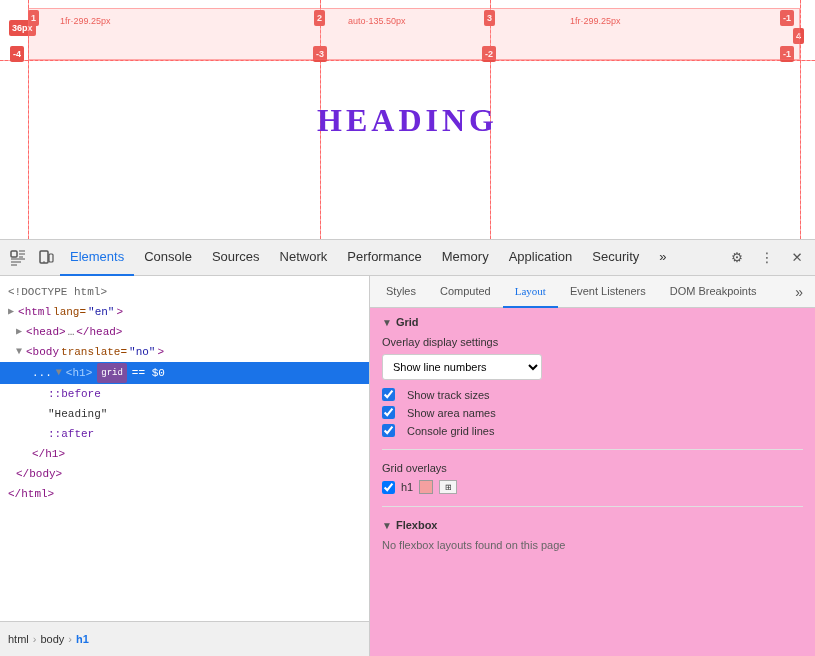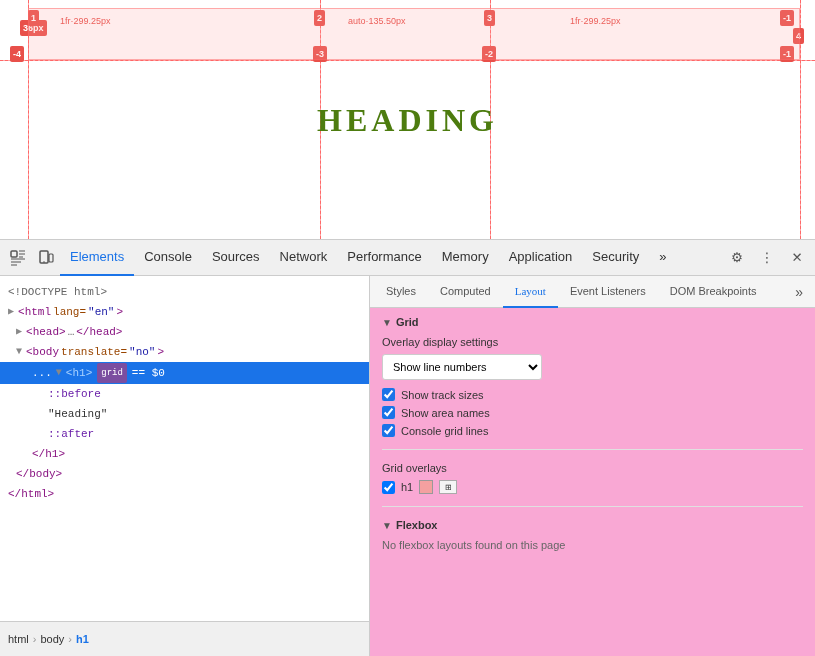--- a/index.html
+++ b/index.html
@@ -55,21 +55,21 @@
 
     .heading-text {
       position: absolute;
       top: 50%;
       left: 50%;
       transform: translate(-50%, -50%);
       font-size: 32px;
       font-weight: bold;
       font-family: serif;
       letter-spacing: 4px;
-      color: #4d7c0f;
+      color: #6d28d9;
       text-transform: uppercase;
     }
 
     
     #devtools {
       width: 100%;
       height: 416px;
       background: #f5f5f5;
       display: flex;
       flex-direction: column;
@@ -276,21 +276,21 @@
       margin-bottom: 8px;
     }
 
     select.dropdown-select {
       width: 160px;
     }
 
     .checkbox-row {
       display: flex;
       align-items: center;
-      gap: 6px;
+      gap: 12px;
       margin: 5px 0;
       font-size: 11px;
       color: #333;
     }
     .checkbox-row input[type="checkbox"] {
       width: 13px;
       height: 13px;
       accent-color: #1a73e8;
     }
 
@@ -351,21 +351,21 @@
 
 <div id="preview-area">
 
   <div class="grid-line-v" style="left: 28px;"></div>
   <div class="grid-line-v" style="left: 320px; border-left: 1px dashed rgba(255,80,80,0.7);"></div>
   <div class="grid-line-v" style="left: 490px; border-left: 1px dashed rgba(255,80,80,0.7);"></div>
   <div class="grid-line-v" style="left: 800px;"></div>
 
   <div class="grid-line-h" style="top: 60px;"></div>
 
-  <div class="grid-badge" style="left: 20px; top: 20px; font-size: 9px;">36px</div>
+  <div class="grid-badge" style="left: 9px; top: 20px; font-size: 9px;">36px</div>
 
   <div style="position:absolute; left: 60px; top: 16px; font-size:9px; color:#e8504a; background:rgba(255,255,255,0.8);">1fr·299.25px</div>
   <div style="position:absolute; left: 348px; top: 16px; font-size:9px; color:#e8504a; background:rgba(255,255,255,0.8);">auto·135.50px</div>
   <div style="position:absolute; left: 570px; top: 16px; font-size:9px; color:#e8504a; background:rgba(255,255,255,0.8);">1fr·299.25px</div>
 
   <div class="grid-badge" style="left: 28px; top: 10px;">1</div>
   <div class="grid-badge" style="left: 314px; top: 10px;">2</div>
   <div class="grid-badge" style="left: 484px; top: 10px;">3</div>
   <div class="grid-badge" style="left: 780px; top: 10px;">-1</div>
   <div class="grid-badge" style="left: 793px; top: 28px;">4</div>

